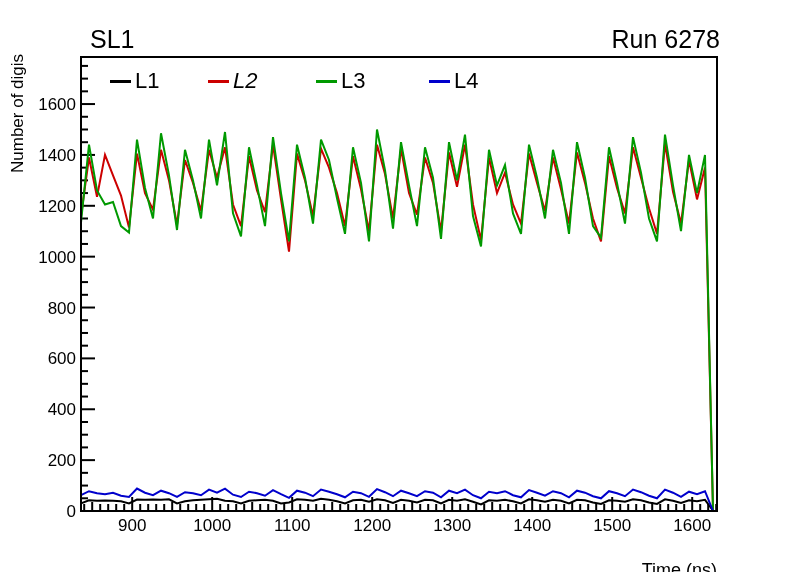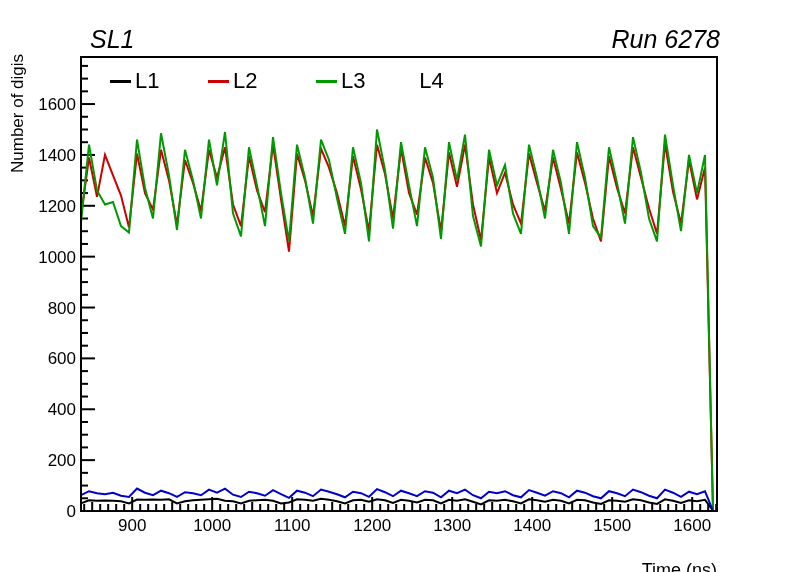--- a/index.html
+++ b/index.html
@@ -1,34 +1,34 @@
 <!DOCTYPE html>
 <html><head>
 <meta charset="utf-8">
 <style>
   html,body{margin:0;padding:0;background:#fff;}
   .canvas{
     position:relative;width:796px;height:572px;background:#fff;overflow:hidden;
     font-family:"Liberation Sans",sans-serif;color:#000;
   }
-  .pad-title{position:absolute;font-size:25px;white-space:nowrap;font-style:italic;}
+  .pad-title{position:absolute;font-size:25px;white-space:nowrap;}
   #title-left{left:90px;top:25px;}
   #title-center{left:242px;top:25px;}
   #title-right{right:76px;top:25px;text-align:center;}
   .ytitle{
     position:absolute;left:8px;top:173px;font-size:17px;white-space:nowrap;
     transform:rotate(-90deg);transform-origin:0 0;
   }
   .xtitle{position:absolute;right:79px;top:560px;font-size:18px;white-space:nowrap;}
   .legend{position:absolute;left:0;top:68px;width:648px;height:26px;}
   .legend-entry{position:absolute;display:flex;align-items:center;height:26px;}
   .legend-entry:nth-child(1){left:110px;}
-  .legend-entry:nth-child(2){left:208px;}
+  .legend-entry:nth-child(2){left:208px;font-style:italic;}
   .legend-entry:nth-child(3){left:316px;}
-  .legend-entry:nth-child(4){left:419px;flex-direction:column;}
+  .legend-entry:nth-child(4){left:429px;}
   .legend-marker{display:inline-block;width:21px;height:3px;margin-right:4px;background:#000;}
   .legend-label{font-size:22px;line-height:26px;}
   svg{position:absolute;left:0;top:0;}
   svg text{font-family:"Liberation Sans",sans-serif;fill:#000;}
 </style>
 </head>
 <body>
 
 <div class="canvas">
 

